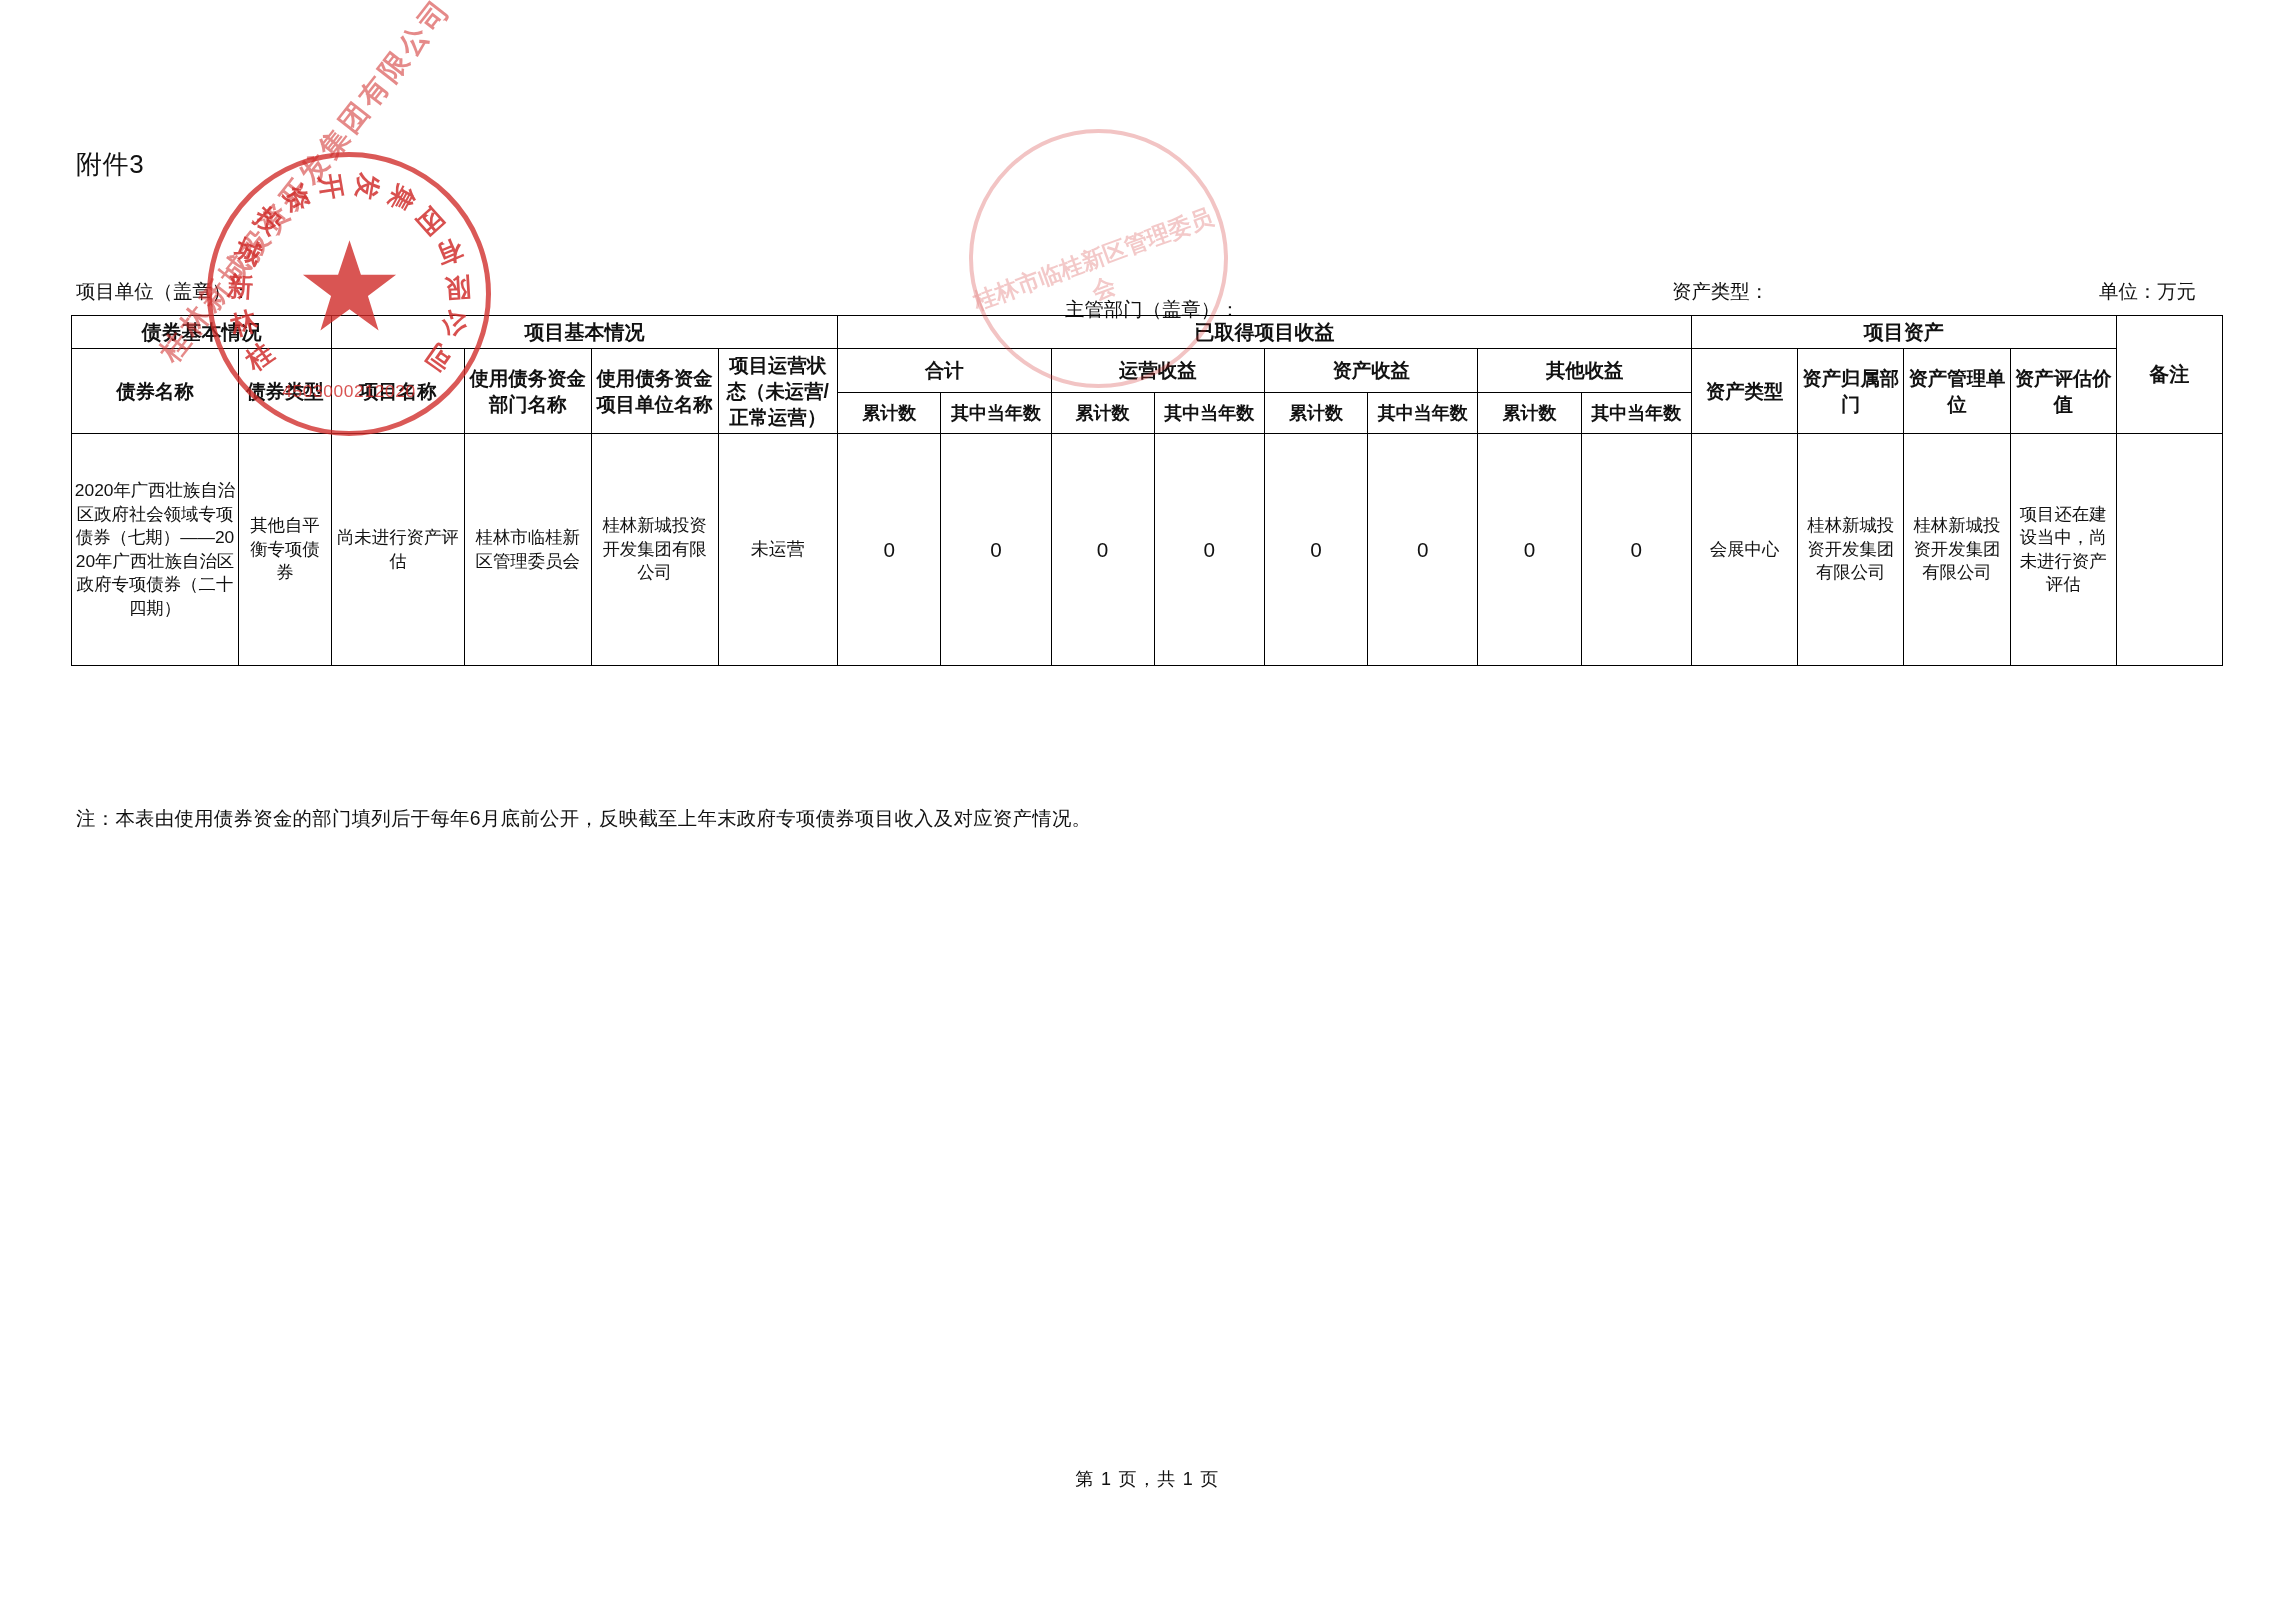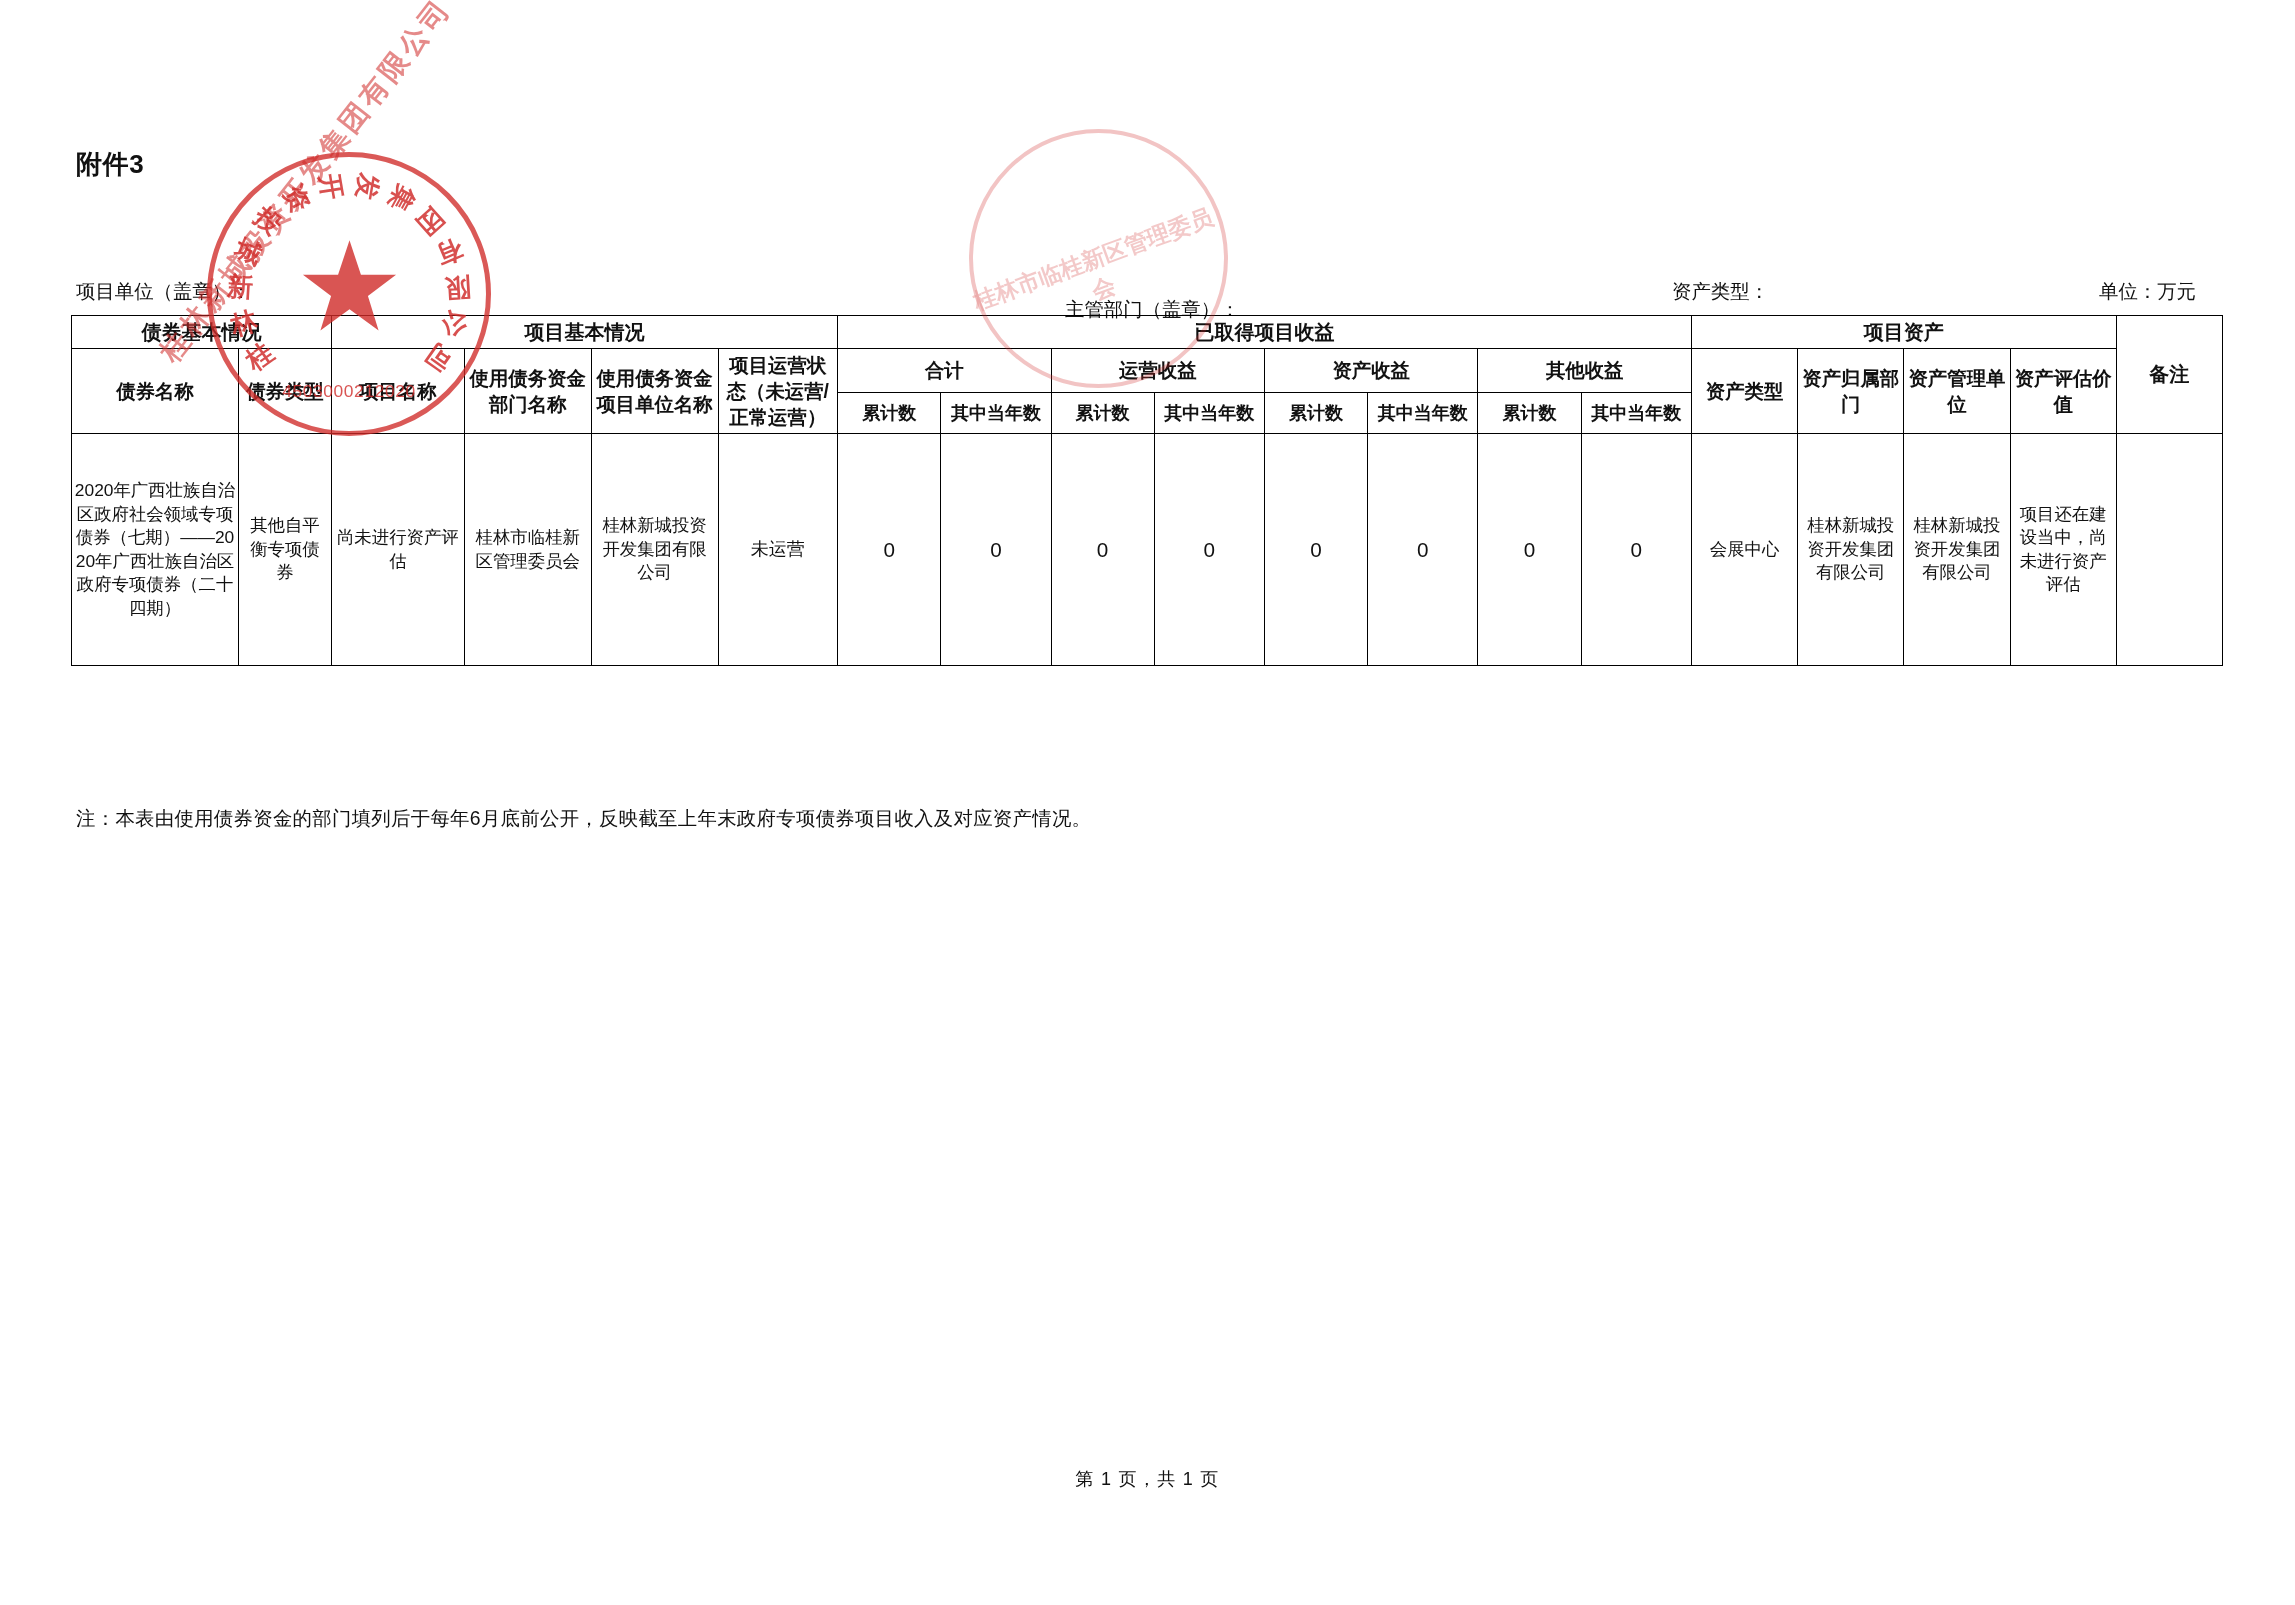--- a/index.html
+++ b/index.html
@@ -21,21 +21,21 @@
     width: 2295px;
     height: 1606px;
   }
 
   
   .attachment-label {
     position: absolute;
     left: 76px;
     top: 147px;
     font-size: 26px;
-    font-weight: bold;
+    font-weight: normal;
     letter-spacing: 0.6px;
   }
 
   
   .doc-title {
     position: absolute;
     left: 0;
     top: 187px;
     width: 2295px;
     text-align: center;

